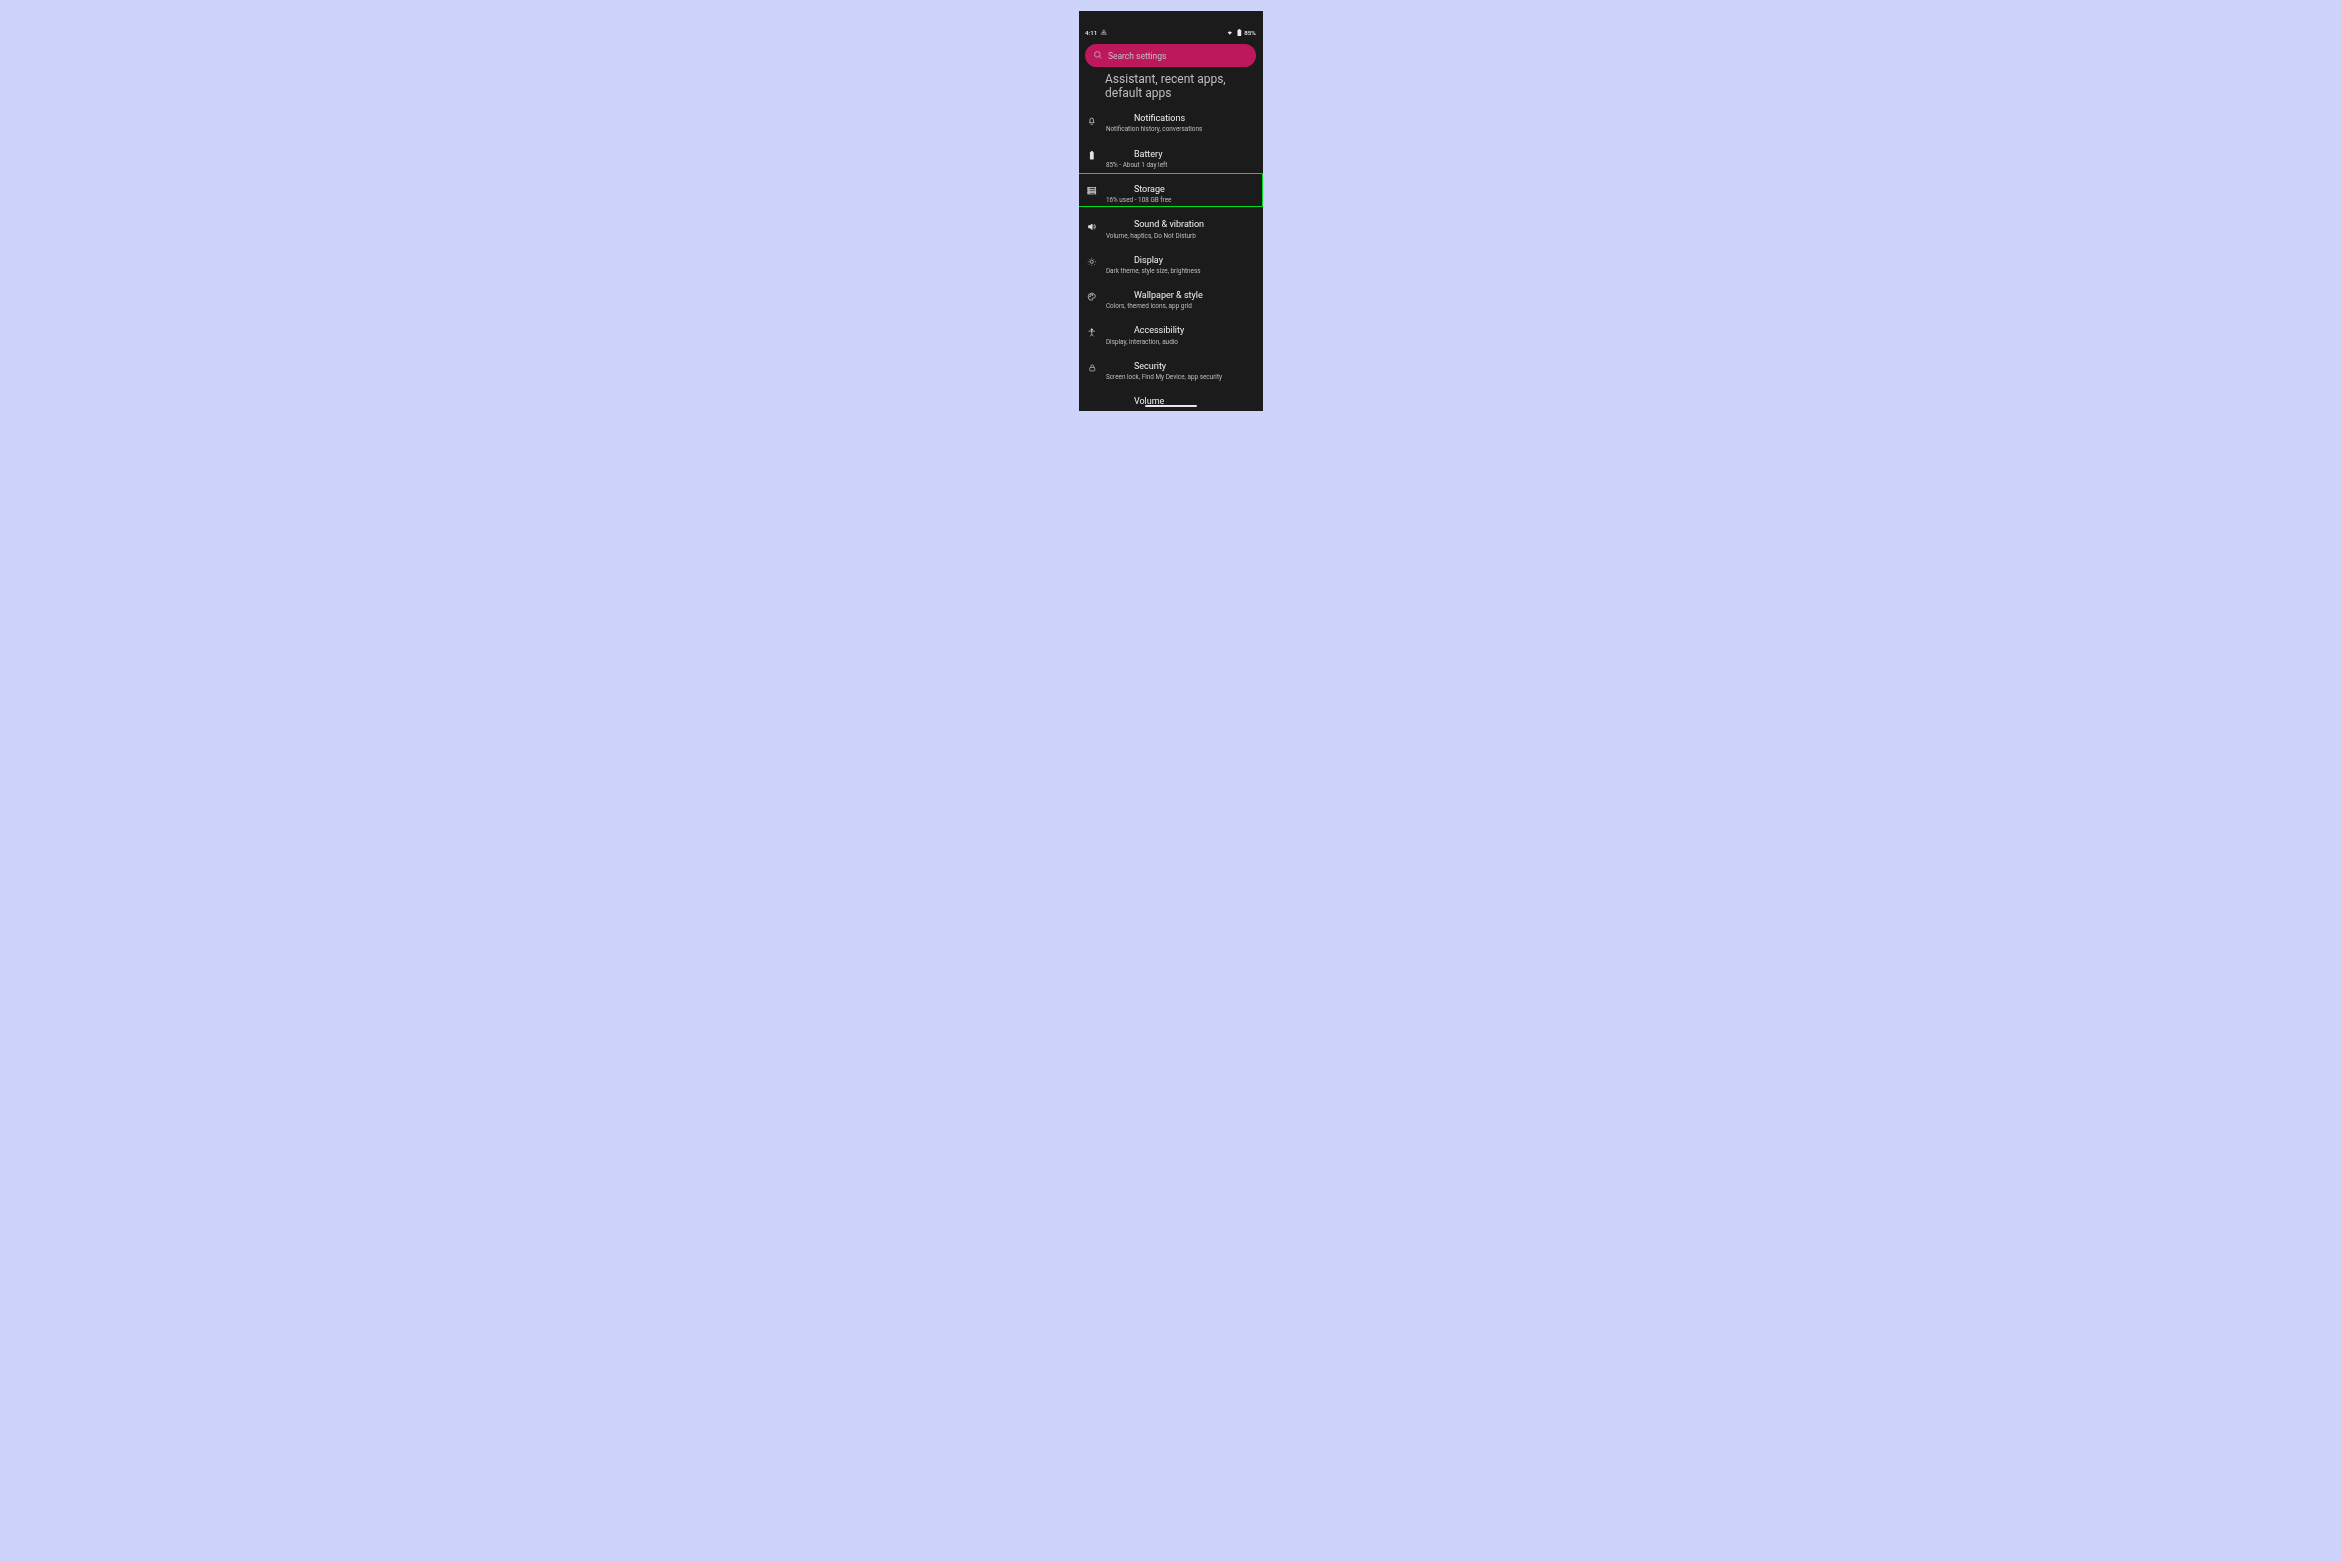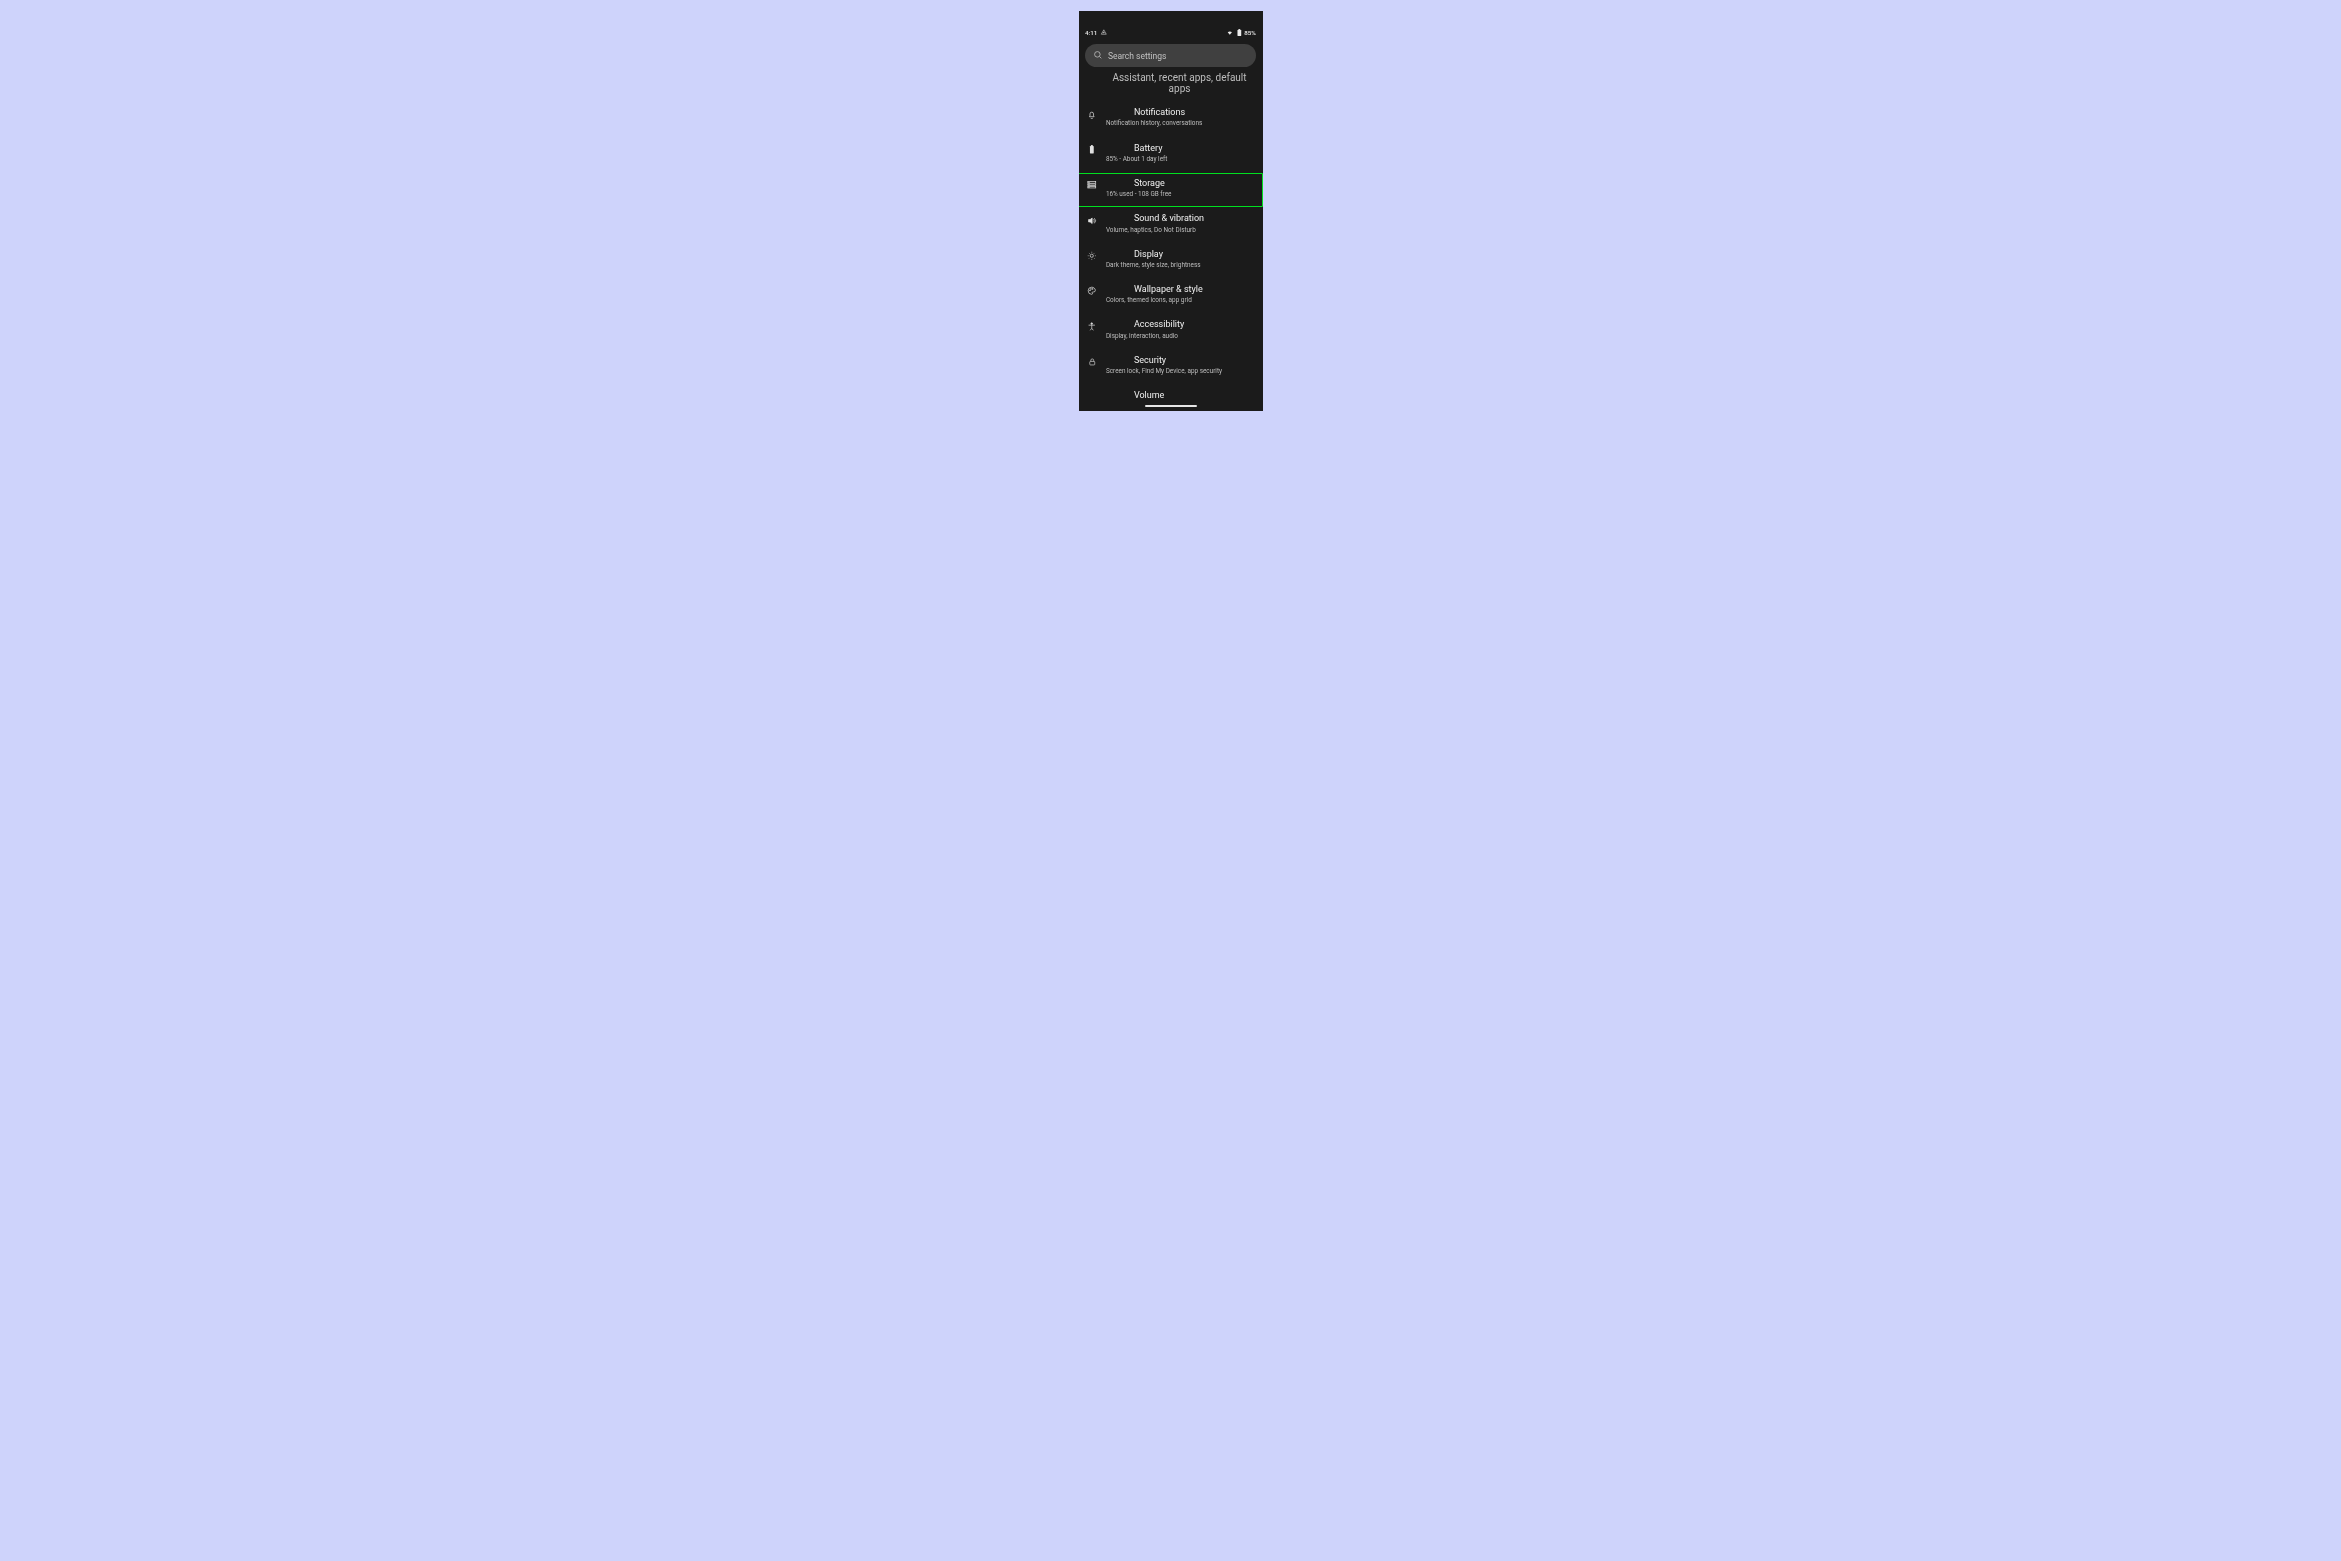--- a/index.html
+++ b/index.html
@@ -42,43 +42,42 @@
     align-items: center;
     gap: 2.8px;
   }
   .status-right svg { display:block }
 
   
   .search-wrap {
     padding: 4.7px 6.6px 3.8px 6.6px;
   }
   .search-pill {
-    background: #404040;
+    background: #be185d;
     border-radius: 12.3px;
     height: 23px;
     display: flex;
     align-items: center;
     gap: 5.7px;
     padding: 0 7.6px;
     color: #b9b9b9;
   }
   .search-pill span.placeholder {
     font-size: 8.5px;
     color: #c0c0c0;
   }
 
   
   .list {
     padding: 0 0 0 0;
   }
   .partial-sub {
     padding: 0.9px 8.5px 5.7px 26.5px;
-    font-size: 10px;
+    font-size: 12px;
     color: #bdbdbd;
-    text-align: center;
   }
   .item {
     display: flex;
     align-items: flex-start;
     gap: 8.5px;
     padding: 7.6px 8.5px 7.6px 8.5px;
   }
   .item .ico {
     width: 10.4px;
     height: 10.4px;

